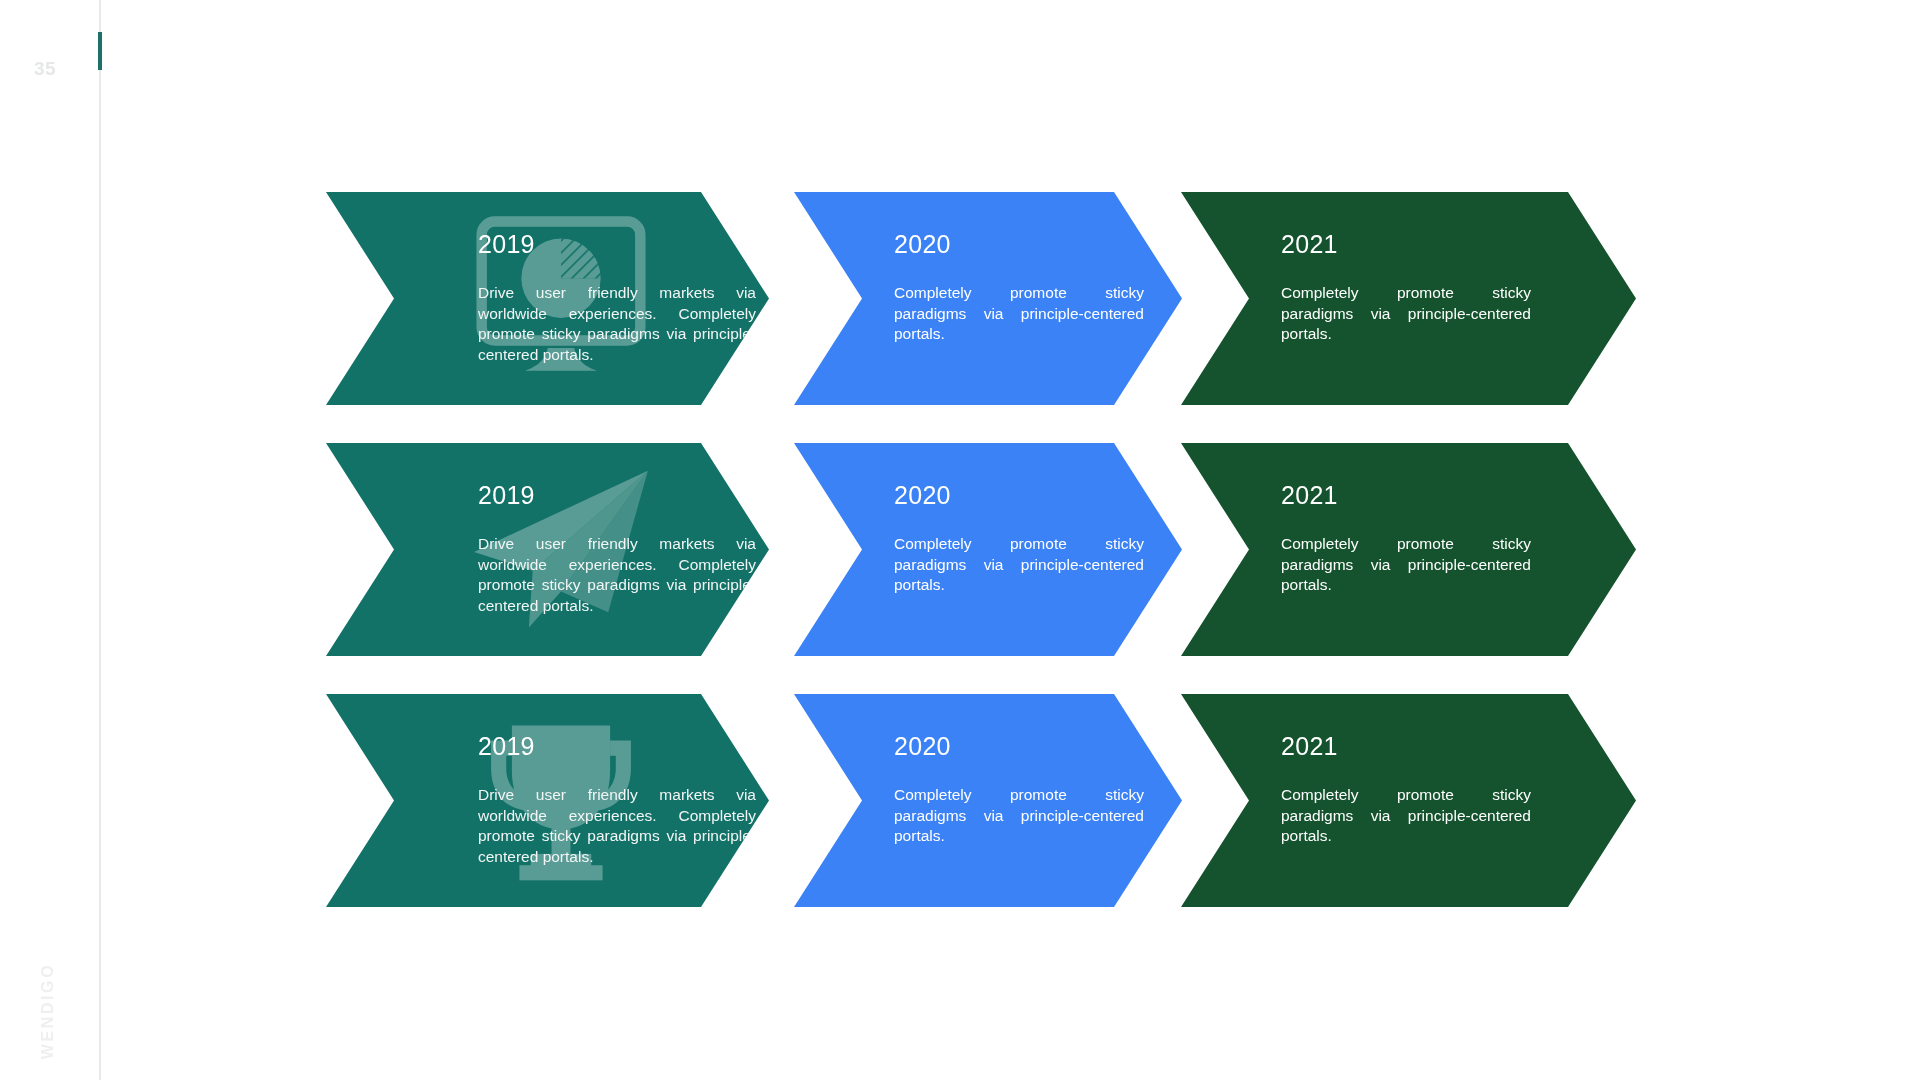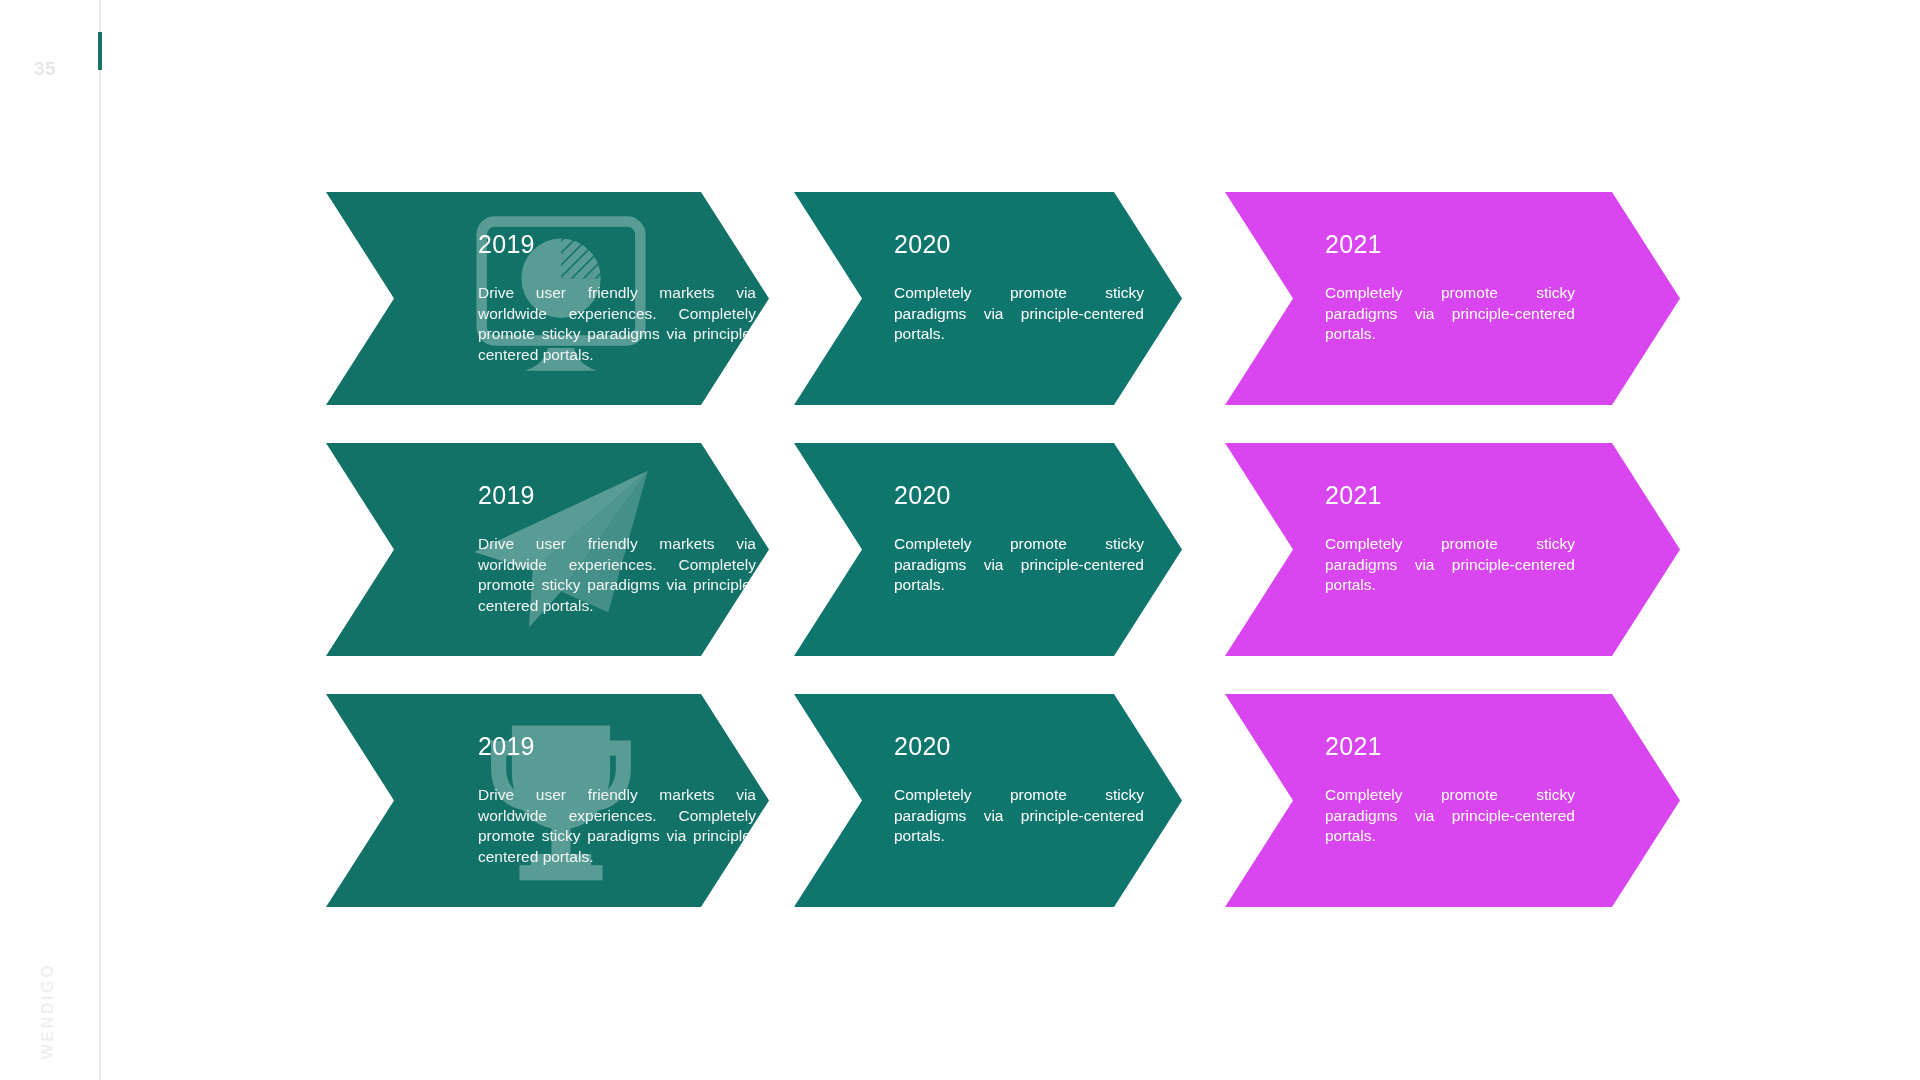--- a/index.html
+++ b/index.html
@@ -93,29 +93,29 @@
     background: #127268;
     -webkit-clip-path: polygon(0 0, 375px 0, 443px 50%, 375px 100%, 0 100%, 68px 50%);
     clip-path: polygon(0 0, 375px 0, 443px 50%, 375px 100%, 0 100%, 68px 50%);
     text-decoration: underline;
   }
 
   
   .chev.mid {
     left: 468px;
     width: 388px;
-    background: #0f766e;
+    background: #3b82f6;
     -webkit-clip-path: polygon(0 0, 320px 0, 388px 50%, 320px 100%, 0 100%, 68px 50%);
     clip-path: polygon(0 0, 320px 0, 388px 50%, 320px 100%, 0 100%, 68px 50%);
   }
 
   .chev.last {
-    left: 899px;
+    left: 855px;
     width: 455px;
-    background: #d946ef;
+    background: #14532d;
     -webkit-clip-path: polygon(0 0, 387px 0, 455px 50%, 387px 100%, 0 100%, 68px 50%);
     clip-path: polygon(0 0, 387px 0, 455px 50%, 387px 100%, 0 100%, 68px 50%);
   }
 
   
   .wm {
     position: absolute;
     left: 140px;
     top: 22px;
     width: 190px;

